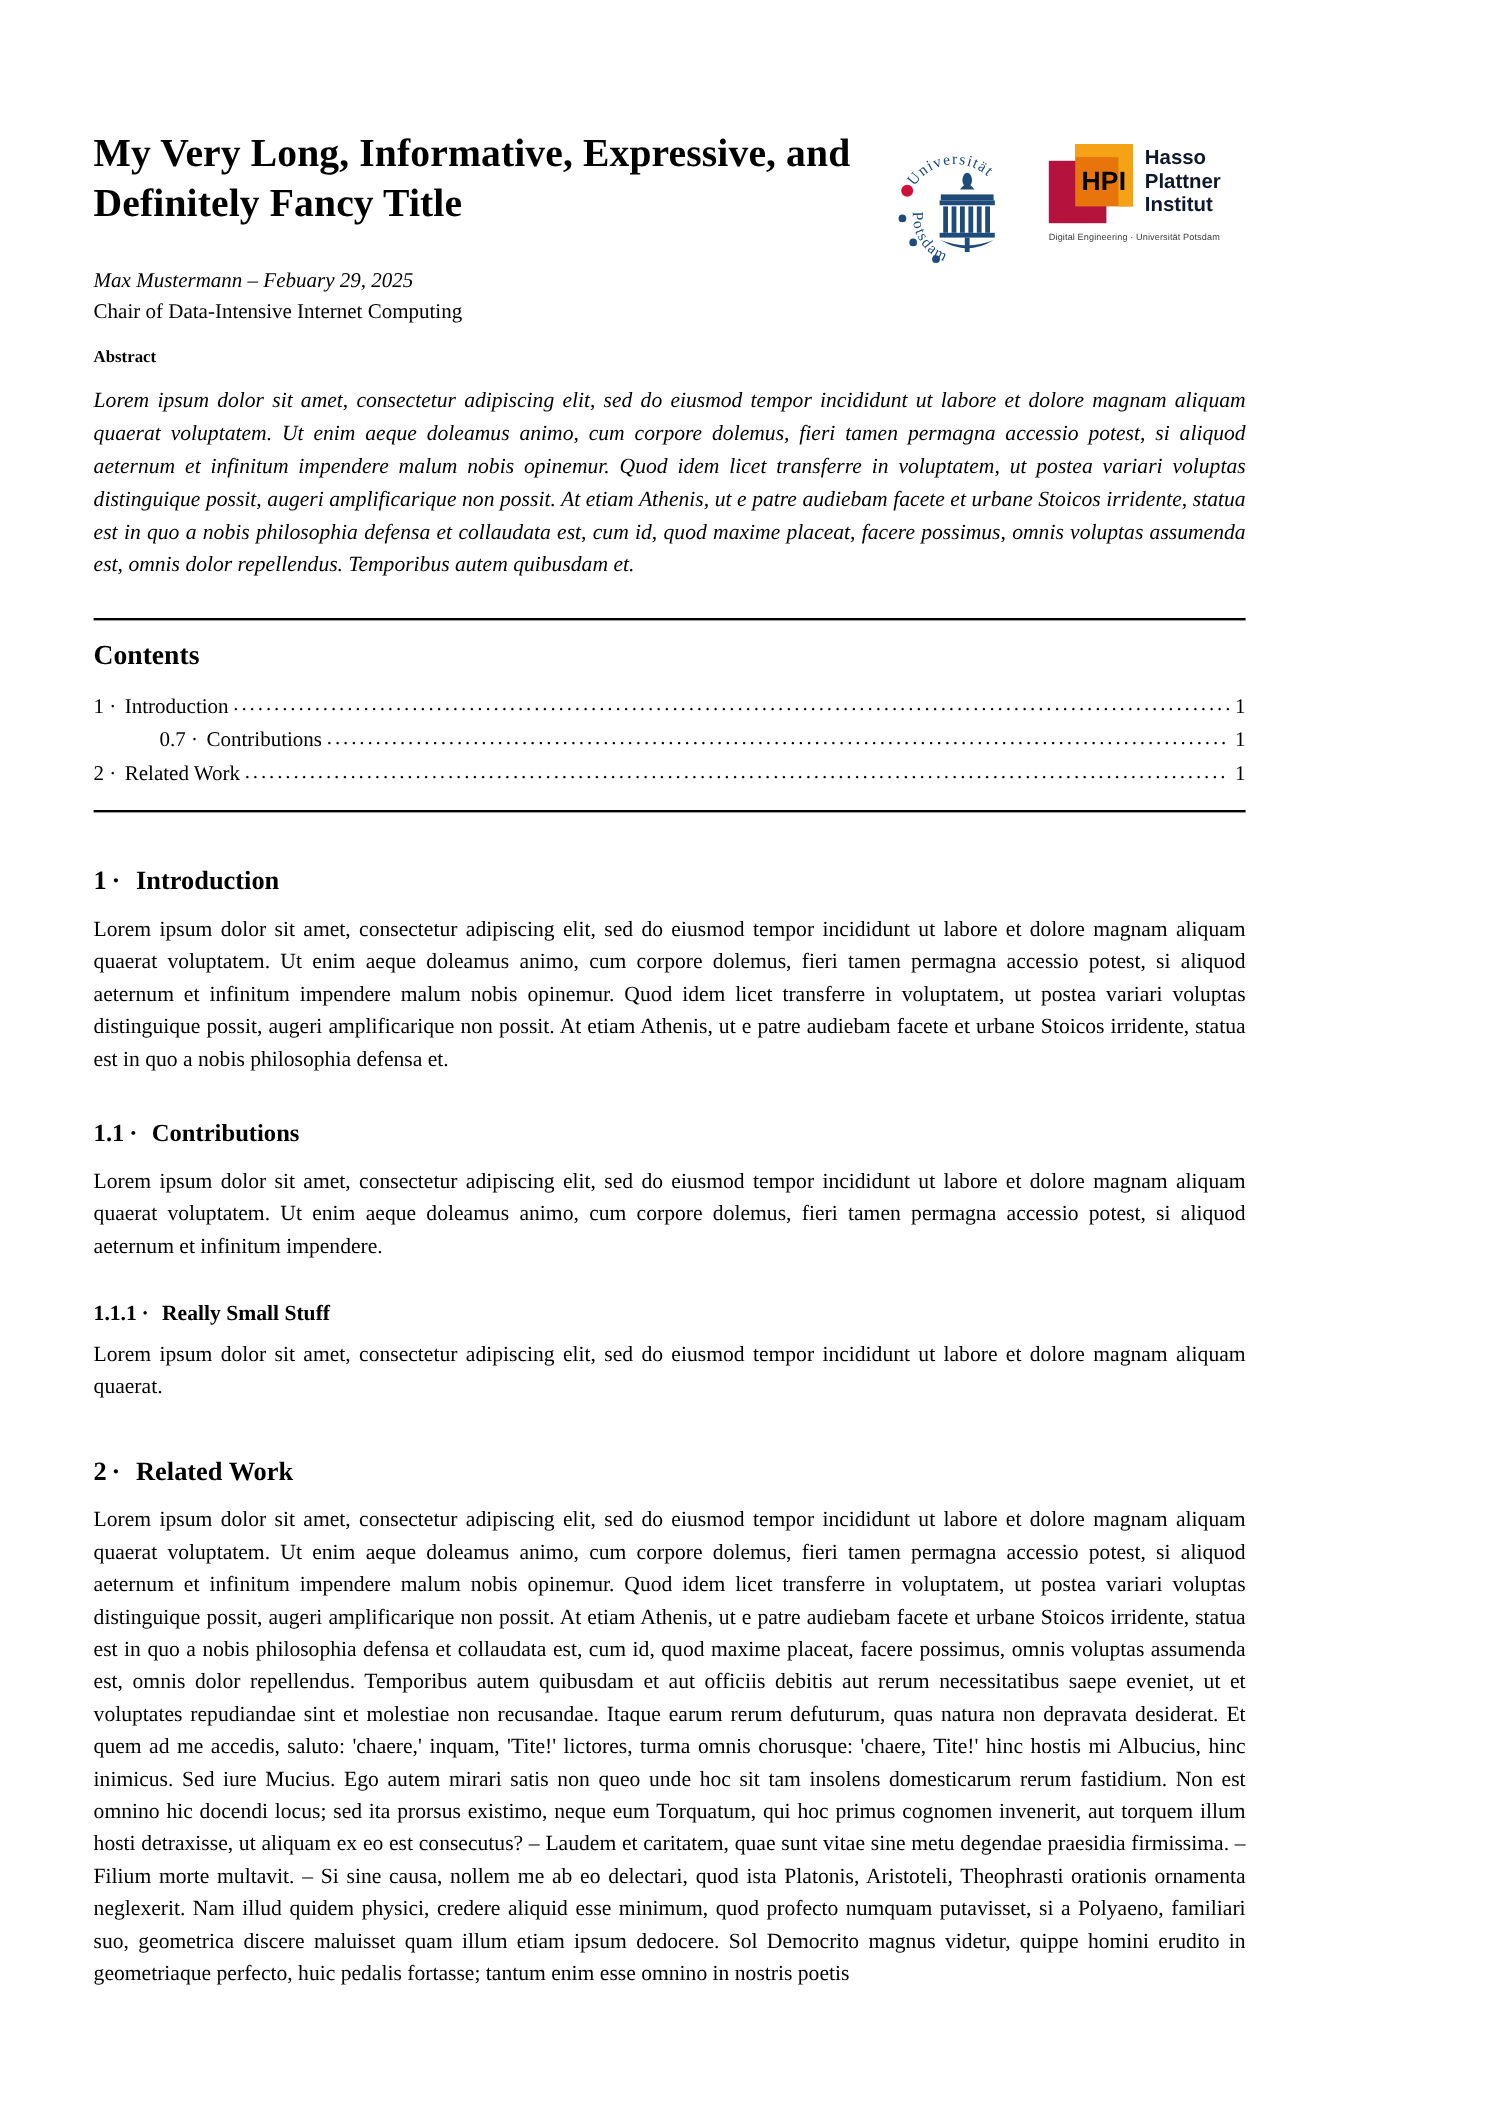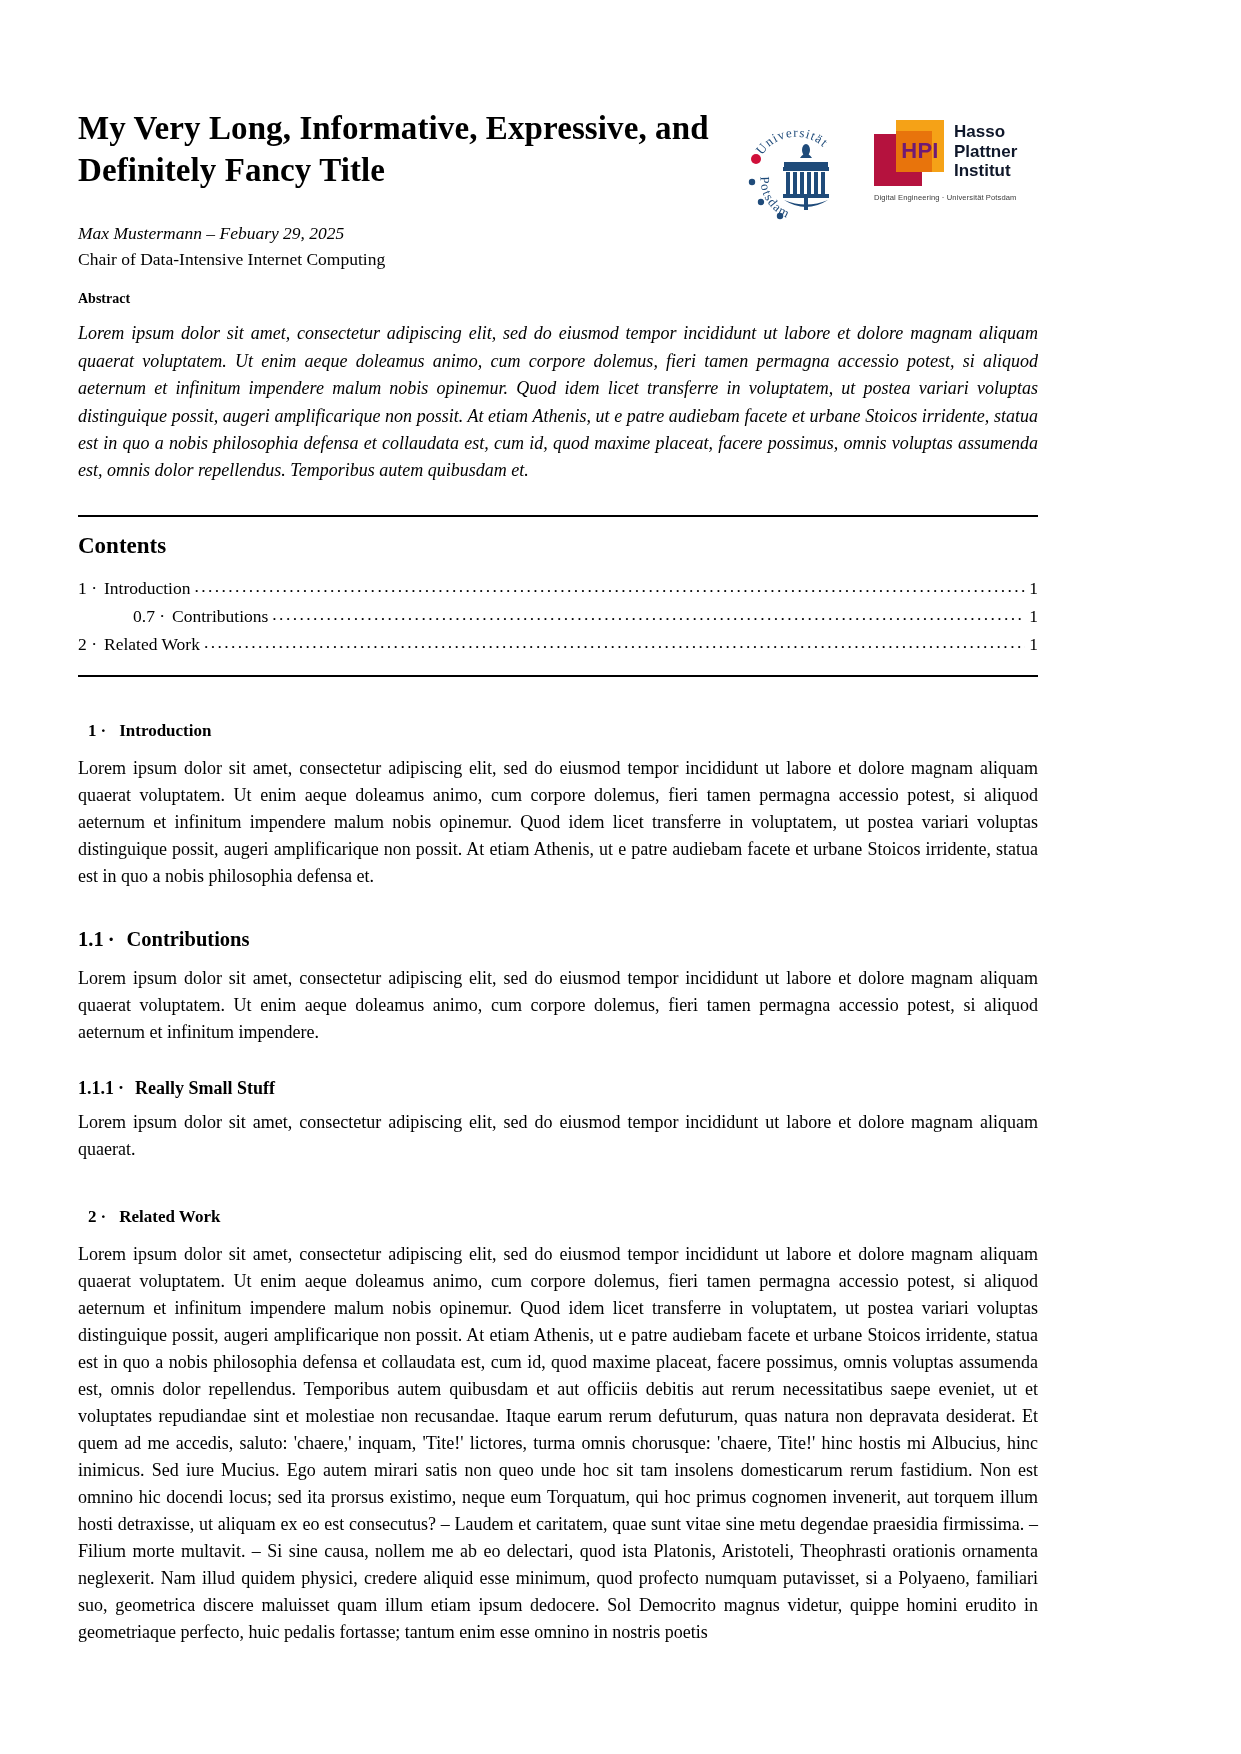--- a/index.html
+++ b/index.html
@@ -89,21 +89,21 @@
   .hpi-sq-orange-right {
     position: absolute; left: 58px; top: 0;
     width: 12px; height: 52px; background: #f5a217;
   }
   .hpi-abbr {
     position: absolute;
     left: 24px; top: 11px;
     width: 44px; height: 40px;
     line-height: 40px;
     text-align: center;
-    color: #701a75;
+    color: #000000;
     font-family: "Liberation Sans", sans-serif;
     font-weight: bold;
     font-size: 22px;
     letter-spacing: 0.3px;
   }
   .hpi-words {
     float: left;
     margin-left: 8px;
     padding-top: 2px;
     font-family: "Liberation Sans", sans-serif;
@@ -173,23 +173,23 @@
   .toc-dots::after {
     content: ".......................................................................................................................................................................................................................";
     letter-spacing: 2.4px;
     font-size: 17.5px;
     color: #000;
   }
   .toc-page { margin-left: 2px; }
 
   
   h1.sec {
-    font-size: 17px;
-    font-weight: bold;
-    margin: 44px 0 0 10px;
+    font-size: 22px;
+    font-weight: bold;
+    margin: 44px 0 0 0;
     padding-left: 0;
   }
   h2.sec {
     font-size: 20.5px;
     font-weight: bold;
     margin: 38px 0 0 0;
   }
   h3.sec {
     font-size: 18px;
     font-weight: bold;

